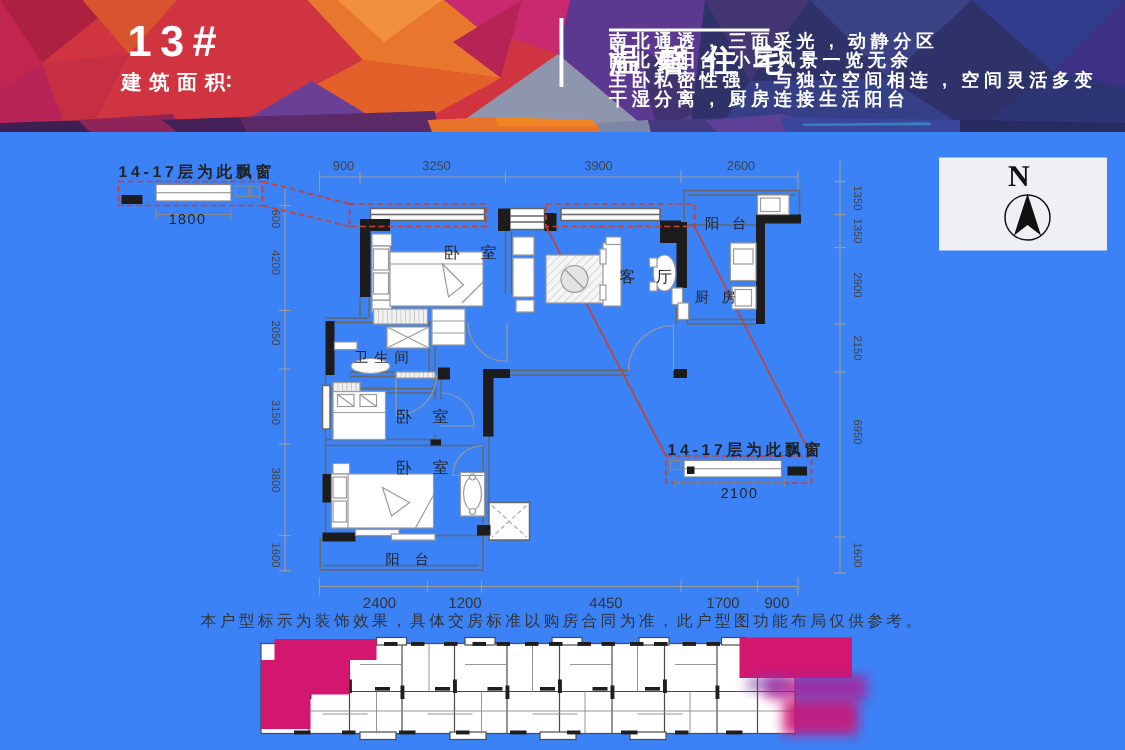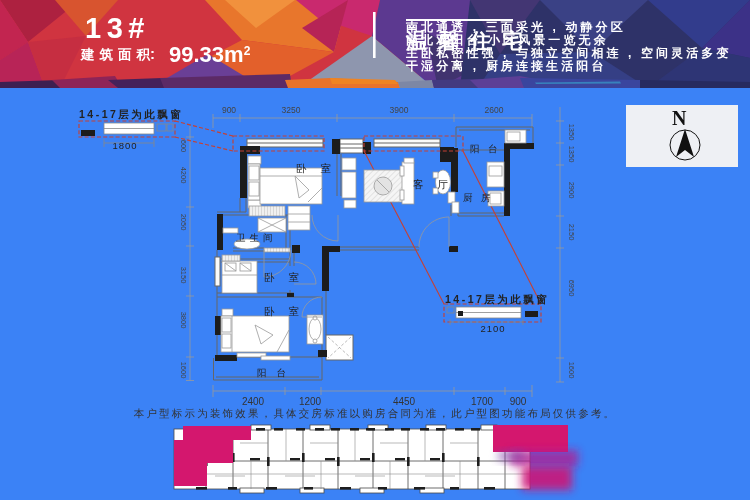--- a/index.html
+++ b/index.html
@@ -44,21 +44,20 @@
   <polygon points="432,80 520,78 524,88 434,88" fill="#433a80"></polygon>
   <polygon points="470,80 520,76 560,84 524,88 478,88" fill="#5d3f96"></polygon>
   <polygon points="520,78 640,80 640,88 524,88" fill="#3a459e"></polygon>
   <polygon points="535,82.5 620,81.5 621,83.5 536,84" fill="#35bddb" opacity="0.5"></polygon>
   <polygon points="640,80 750,82 750,88 640,88" fill="#272b60"></polygon>
   <rect x="373" y="12" width="2.6" height="46" fill="#ffffff"></rect>
 </svg>
 <div class="ht" style="left:85px;top:14px;font-size:29px;font-weight:bold;letter-spacing:5.5px;">13#</div>
 <div class="ht" style="left:81px;top:48px;font-size:13.5px;font-weight:bold;letter-spacing:5px;">建筑面积</div>
 <div class="ht" style="left:150px;top:46px;font-size:15px;font-weight:bold;">:</div>
-<div class="ht" style="left:169px;top:44px;font-size:22px;font-weight:bold;">99.33m<span style="font-size:12px;vertical-align:7px;">2</span></div>
 <div class="ht" style="left:406px;top:0px;font-size:21px;font-weight:bold;letter-spacing:11px;margin-top:30px;">温馨住宅</div>
 <div class="ht" style="left:406px;top:19px;width:107px;height:2px;background:#fff;"></div>
 <div class="ht" style="left:406px;top:21px;font-size:12px;font-weight:bold;line-height:13.1px;letter-spacing:3.1px;">南北通透 , 三面采光 , 动静分区<br>南北双阳台,小区风景一览无余<br>主卧私密性强 , 与独立空间相连 , 空间灵活多变<br>干湿分离 , 厨房连接生活阳台</div>
 
 <div id="northbox">
   <div style="position:absolute;left:46px;top:2px;font-family:'Liberation Serif',serif;font-size:20px;font-weight:bold;color:#111;">N</div>
   <svg style="position:absolute;left:0;top:0" width="112" height="62" viewBox="0 0 112 62">
     <circle cx="59" cy="40" r="15" fill="none" stroke="#111" stroke-width="1"></circle>
     <polygon points="59,24 50,52 59,45 68,52" fill="#111"></polygon>
   </svg>

